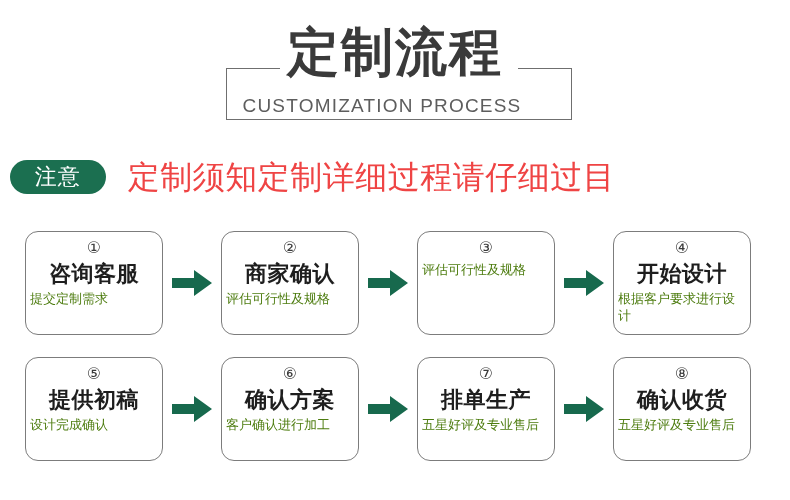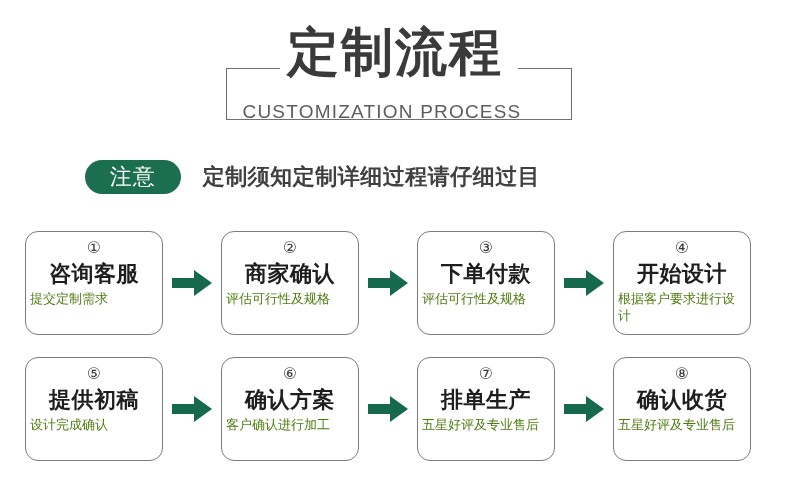--- a/index.html
+++ b/index.html
@@ -51,21 +51,21 @@
     font-family: "DejaVu Sans", "Liberation Sans", sans-serif;
     font-size: 52px;
     line-height: 56px;
     font-weight: bold;
     color: #3a3a3a;
     letter-spacing: 2px;
   }
   .title-en {
     position: absolute;
     left: 0;
-    top: 100px;
+    top: 94px;
     width: 764px;
     text-align: center;
     font-size: 19px;
     line-height: 24px;
     font-weight: normal;
     color: #5d5d5d;
     letter-spacing: 1.2px;
   }
 
   
@@ -89,24 +89,24 @@
     font-size: 22px;
     line-height: 34px;
     text-align: center;
     font-weight: normal;
     letter-spacing: 1px;
     box-sizing: border-box;
   }
   .notice-text {
     margin-left: 22px;
     font-family: "DejaVu Sans", "Liberation Sans", sans-serif;
-    font-size: 22px;
+    font-size: 32px;
     line-height: 34px;
-    color: #404040;
-    font-weight: bold;
+    color: #ef4444;
+    font-weight: normal;
     letter-spacing: 0.5px;
   }
 
   
   .steps {
     position: absolute;
     left: 0;
     top: 228px;
     width: 790px;
   }
@@ -213,21 +213,20 @@
     </div>
 
     <div class="arrow">
       <svg width="40" height="26" viewBox="0 0 40 26" aria-hidden="true">
         <path d="M0 8 H22 V0 L40 13 L22 26 V18 H0 Z" fill="#17694d"></path>
       </svg>
     </div>
 
     <div class="step-box">
       <div class="step-num">③</div>
-      <div class="step-title">下单付款</div>
       <div class="step-desc">评估可行性及规格</div>
     </div>
 
     <div class="arrow">
       <svg width="40" height="26" viewBox="0 0 40 26" aria-hidden="true">
         <path d="M0 8 H22 V0 L40 13 L22 26 V18 H0 Z" fill="#17694d"></path>
       </svg>
     </div>
 
     <div class="step-box">

